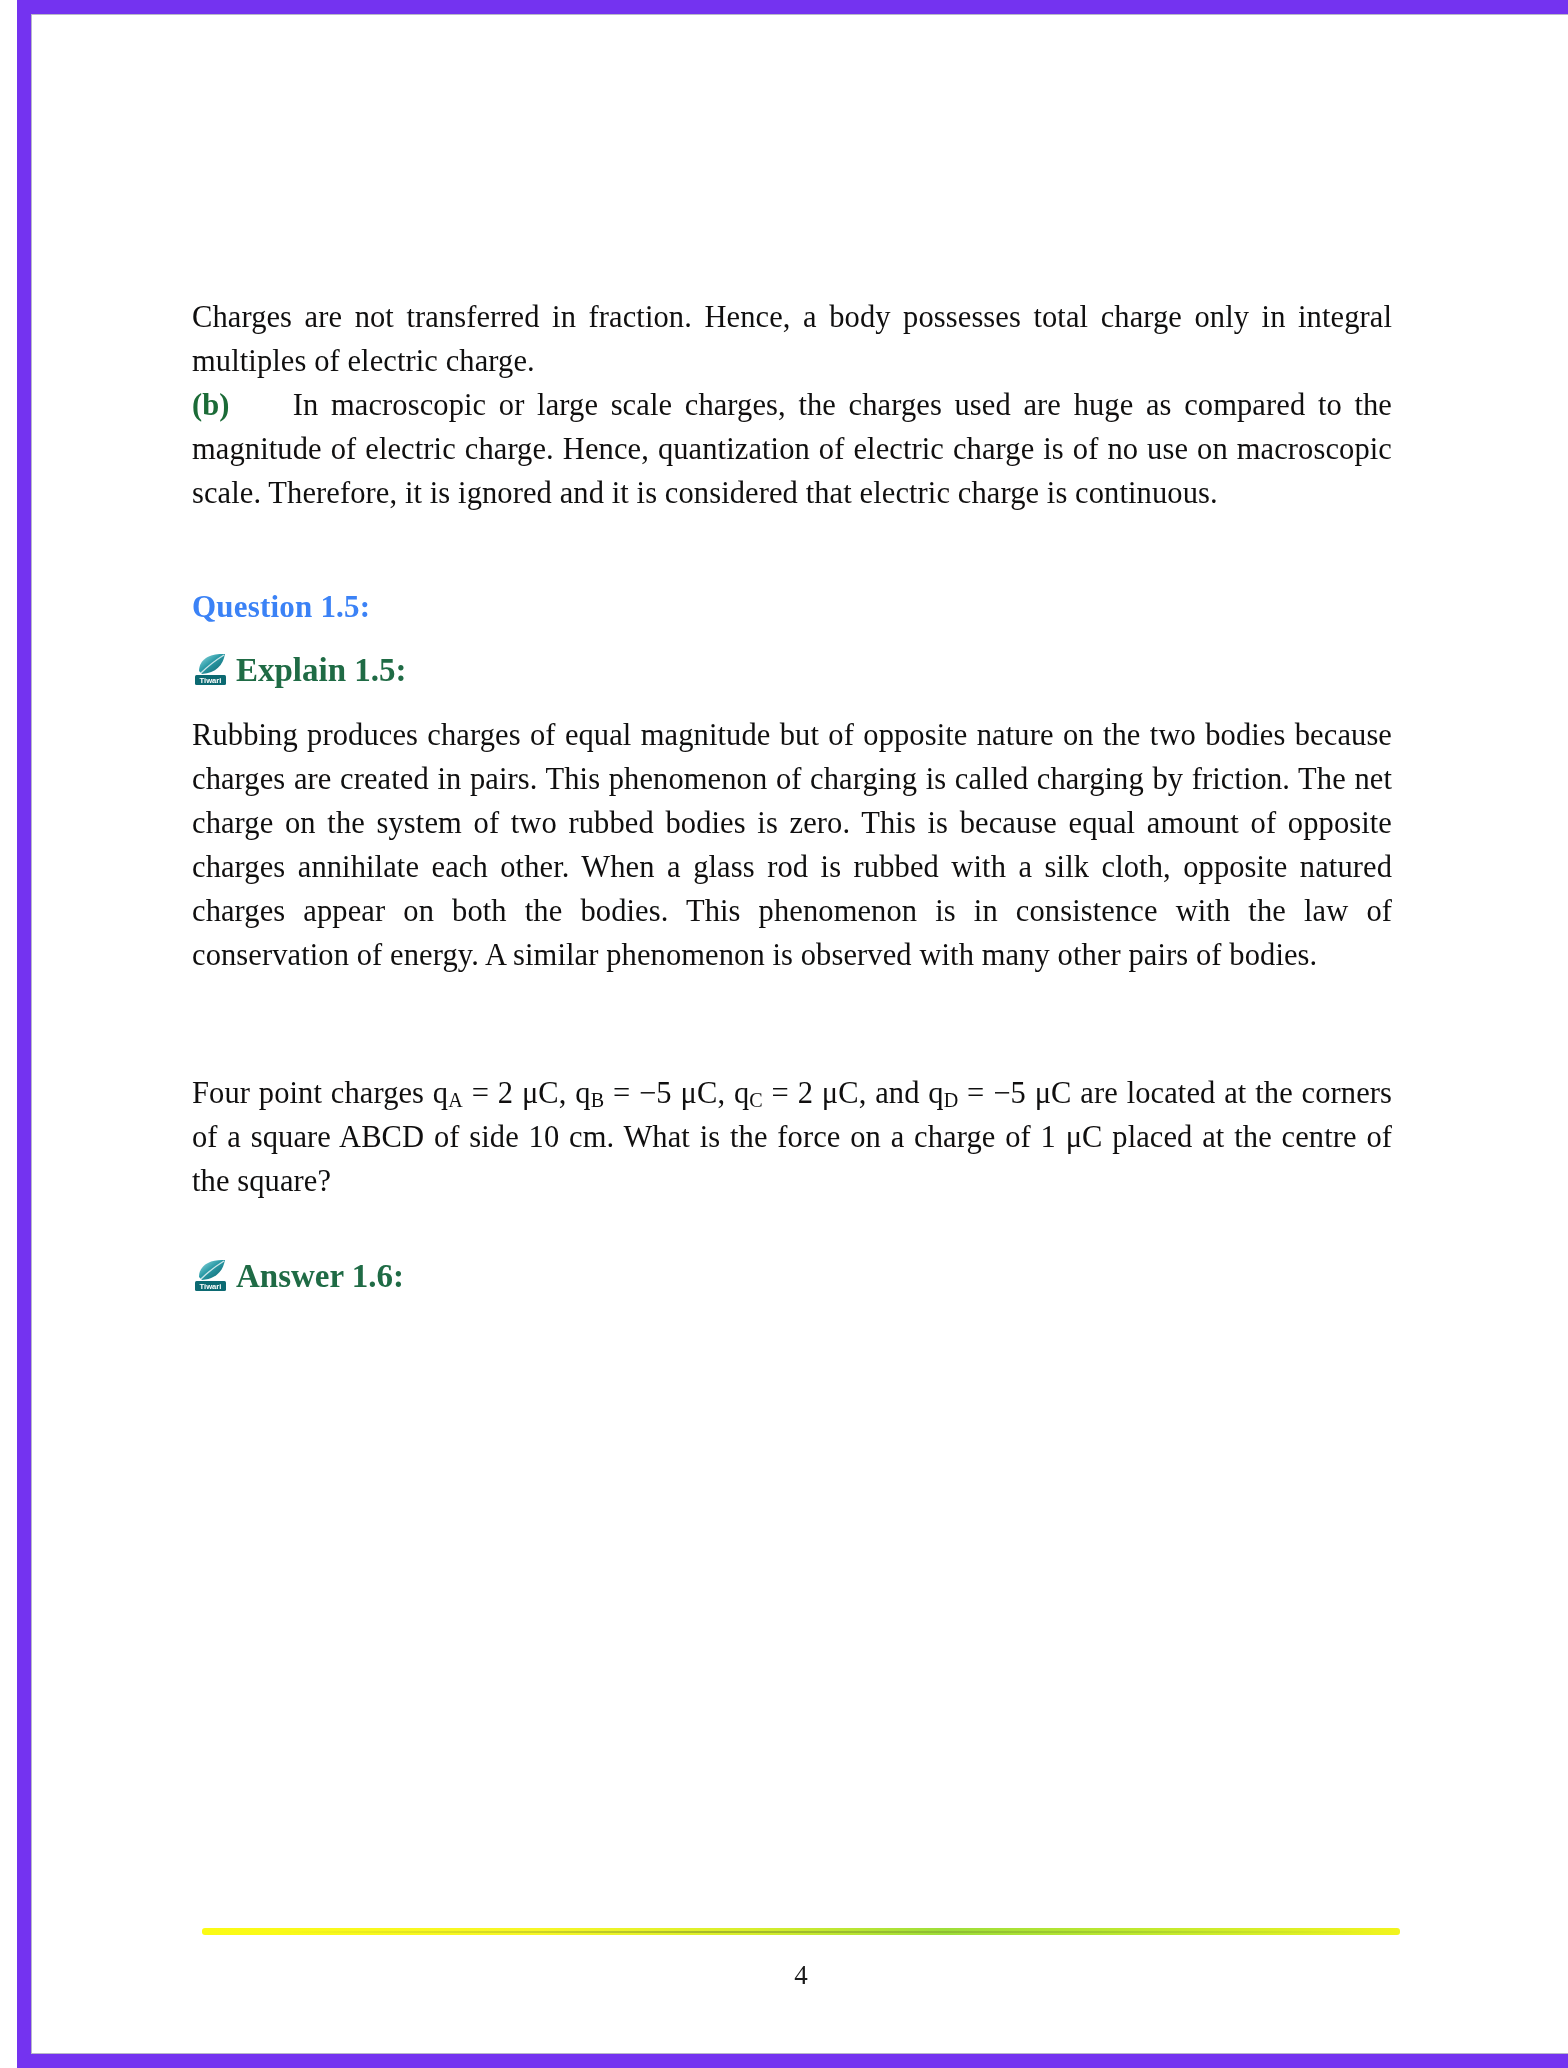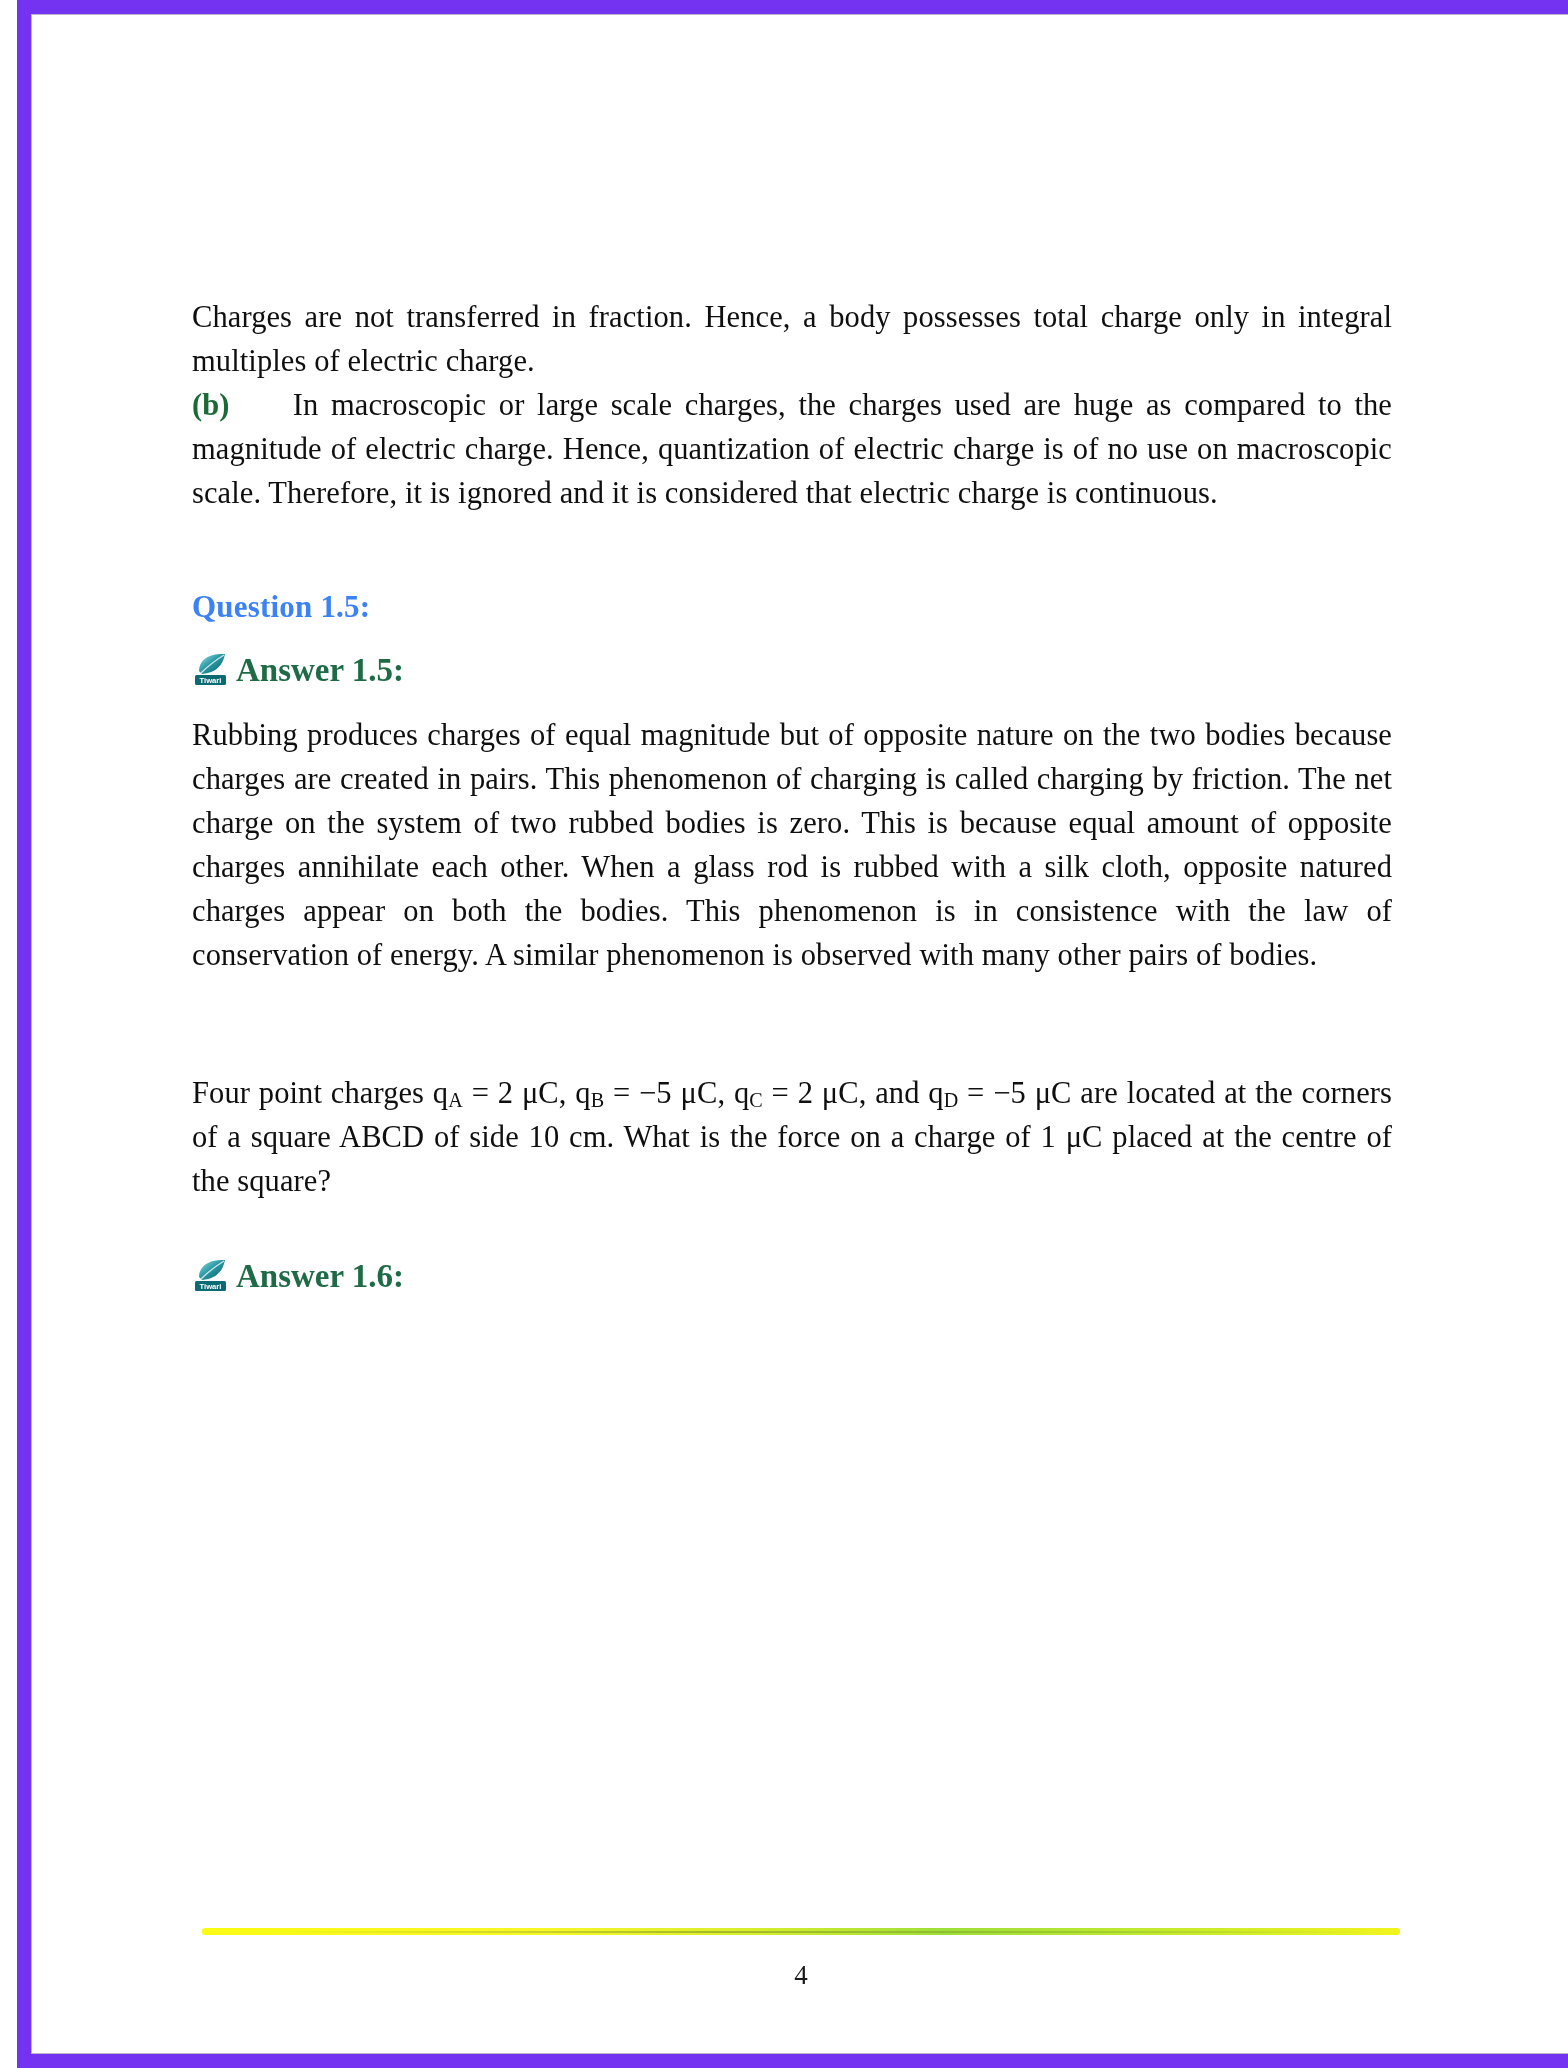--- a/index.html
+++ b/index.html
@@ -143,21 +143,21 @@
                 <stop offset="45%" stop-color="#2a9aa6"></stop>
                 <stop offset="100%" stop-color="#0b5f68"></stop>
               </linearGradient>
             </defs>
             <path d="M7 20 C7 7, 20 2, 33 3 C31 14, 24 22, 10 23 Z" fill="url(#leafgrad1)"></path>
             <path d="M9 22 C16 15, 24 9, 32 4" stroke="#ffffff" stroke-width="1.4" fill="none" opacity="0.75"></path>
             <rect x="3" y="24" width="31" height="10" rx="1.5" fill="#0c6a72"></rect>
             <text x="18.5" y="32" font-family="Liberation Sans, sans-serif" font-size="7.6" fill="#ffffff" text-anchor="middle" font-weight="bold">Tiwari</text>
           </svg>
         </span>
-        <span>Answer 1.5:</span>
+        <span>Explain 1.5:</span>
       </h2>
 
       <div class="gap-sm"></div>
 
       <p class="para">Rubbing produces charges of equal magnitude but of opposite nature on the two bodies because charges are created in pairs. This phenomenon of charging is called charging by friction. The net charge on the system of two rubbed bodies is zero. This is because equal amount of opposite charges annihilate each other. When a glass rod is rubbed with a silk cloth, opposite natured charges appear on both the bodies. This phenomenon is in consistence with the law of conservation of energy. A similar phenomenon is observed with many other pairs of bodies.</p>
 
       <div class="gap-lg"></div>
 
 
       <div class="gap-sm"></div>

